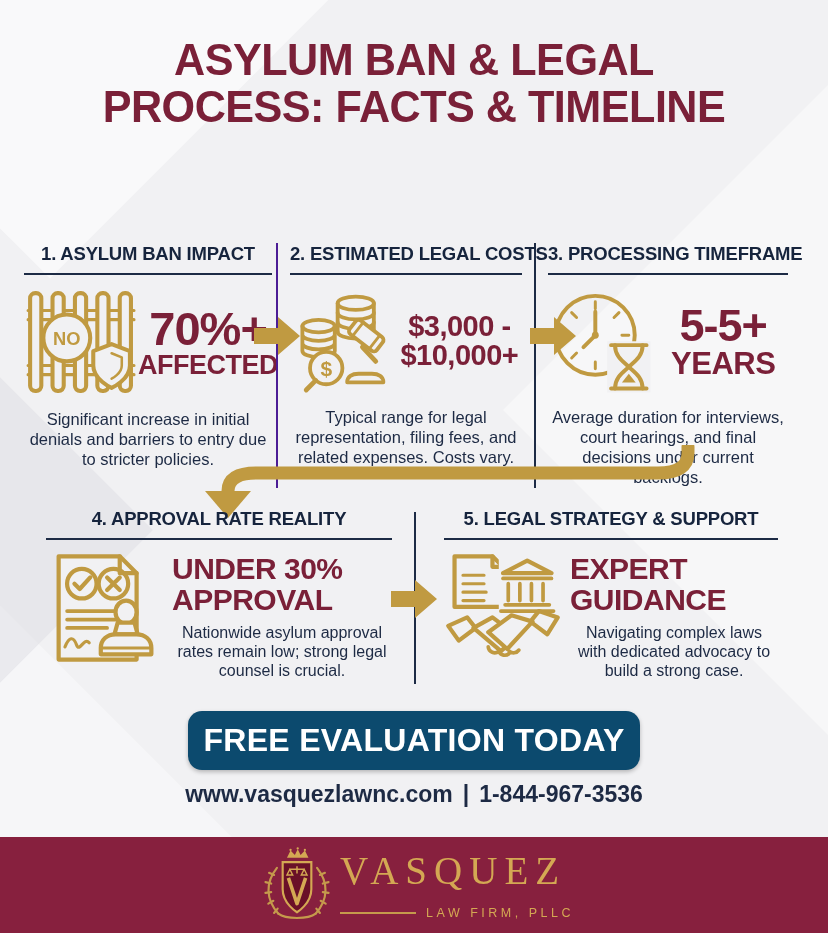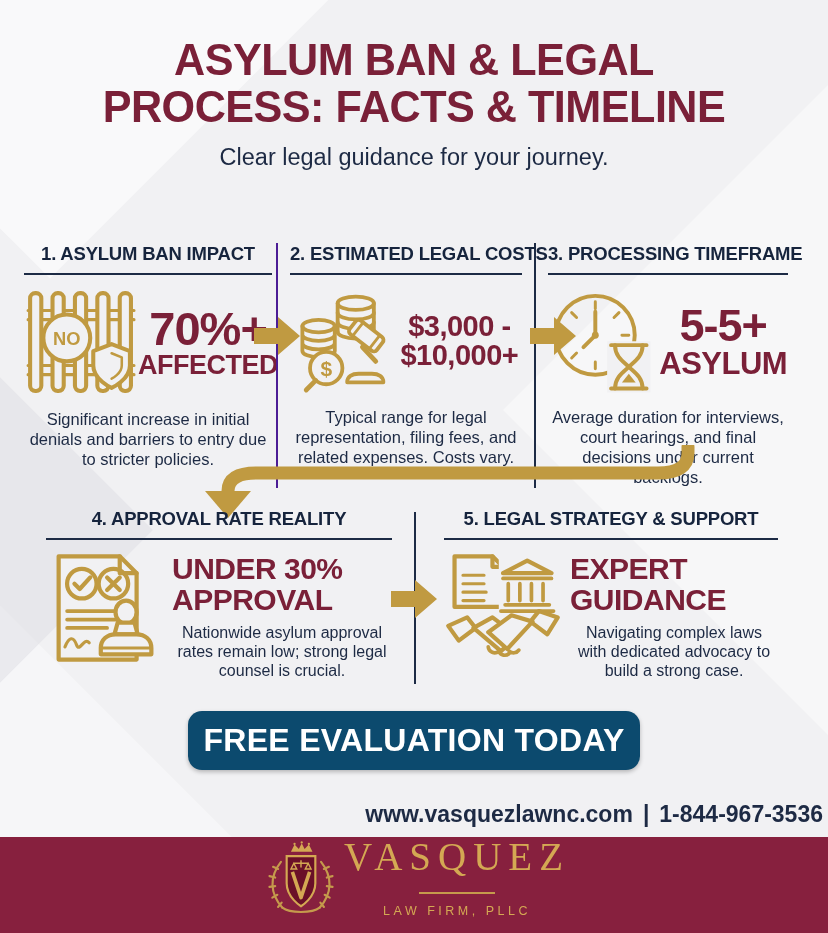--- a/index.html
+++ b/index.html
@@ -61,30 +61,30 @@
   .stat2-wrap { flex:1; padding-top:4px; }
   .stat2 { color:#7a2038; font-weight:bold; font-size:30px; line-height:1.03; letter-spacing:-0.5px; }
   .desc2 { margin-top:7px; font-size:16px; font-weight:500; color:#1d2a44; line-height:1.2;text-align:center; }
 
   
   .cta-btn { position:absolute; top:711px; left:50%; transform:translateX(-50%);
              width:452px; height:59px; background:#0c4a6e; border-radius:14px;
              display:flex; align-items:center; justify-content:center;
              color:#ffffff; font-size:32px; font-weight:bold; letter-spacing:0.3px; cursor:pointer;
              box-shadow:0 2px 4px rgba(0,0,0,0.25); }
-  .contact { position:absolute; top:801px; left:0; width:100%; text-align:right;
+  .contact { position:absolute; top:781px; left:0; width:100%; text-align:center;
              font-size:23px; font-weight:bold; color:#1d2a44; }
   .contact span { margin:0 5px; }
 
   
   .footer { position:absolute; top:837px; left:0; width:828px; height:96px; background:#87203e;
-            display:flex; justify-content:center; gap:0; }
+            display:flex; align-items:center; justify-content:center; gap:0; }
   .brand-text { display:flex; flex-direction:column; }
   .brand-name { font-family:"Liberation Serif", serif; font-size:39px; color:#d4a853; letter-spacing:7px; line-height:1; }
-  .brand-sub { display:flex; align-items:center; gap:10px; margin-top:16px;flex-direction:column; }
+  .brand-sub { display:flex; align-items:center; gap:10px; margin-top:16px; }
   .brand-sub .rule { width:76px; height:2px; background:#c59a4c; }
   .brand-sub .sub-label { font-size:12.5px; color:#d4a853; letter-spacing:3.5px; font-weight:500; }
 
   .gold-fill { fill:#c09a41; }
 </style>
 </head>
 <body>
 
 <div class="canvas">
   <div class="bg-deco">
@@ -93,21 +93,20 @@
       <div class="tri t3"></div>
       <div class="tri t4"></div>
   </div>
 
   <div class="header">
     <div class="title">
       <div>ASYLUM BAN &amp; LEGAL</div>
       <div>PROCESS: FACTS &amp; TIMELINE</div>
     </div>
     <div class="subtitle">
-      <div>Clear legal guidance for your journey.</div>
     </div>
   </div>
 
   <div class="row1">
 
     <div class="col col1">
       <div class="sec-head">1. ASYLUM BAN IMPACT</div>
       <div class="sec-body">
         <div class="icon-box">
           <svg viewBox="0 0 112 112">
@@ -178,21 +177,21 @@
               <path d="M60 56 h44 v52 h-44 z" fill="#f1f1f3" stroke="none"></path>
               <path d="M64 60 h36 M64 104 h36"></path>
               <path d="M68 60 C68 72 77 77 82 82 C87 77 96 72 96 60"></path>
               <path d="M68 104 C68 92 77 87 82 82 C87 87 96 92 96 104"></path>
               <path d="M75 98 L89 98 L82 89 Z" fill="#c09a41" stroke="none"></path>
             </g>
           </svg>
         </div>
         <div class="stat">
           <div class="s-big">5-5+</div>
-          <div class="s-sub">ASYLUM</div>
+          <div class="s-sub">YEARS</div>
         </div>
       </div>
       <p class="desc">Average duration for interviews, court hearings, and final decisions under current backlogs.</p>
     </div>
   </div>
 
   <svg class="flow-arrow fa1" viewBox="0 0 46 38">
     <polygon class="gold-fill" points="0,11 24,11 24,0 46,19 24,38 24,27 0,27"></polygon>
   </svg>
   <svg class="flow-arrow fa2" viewBox="0 0 46 38">

